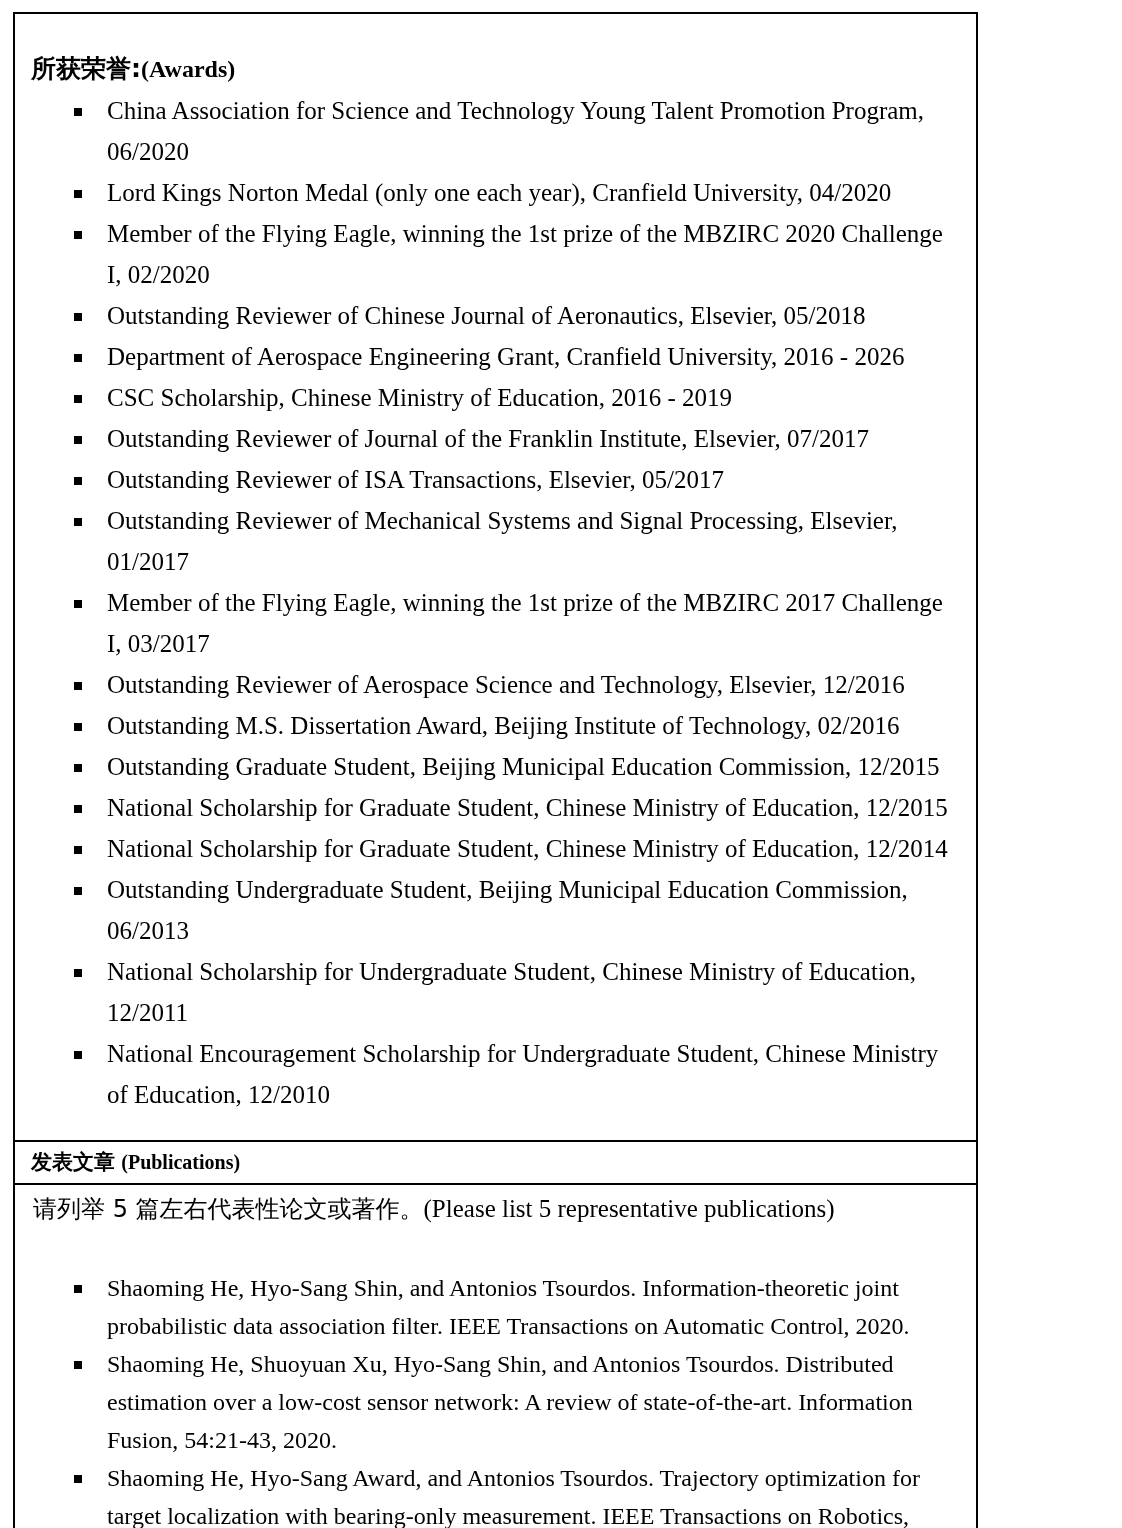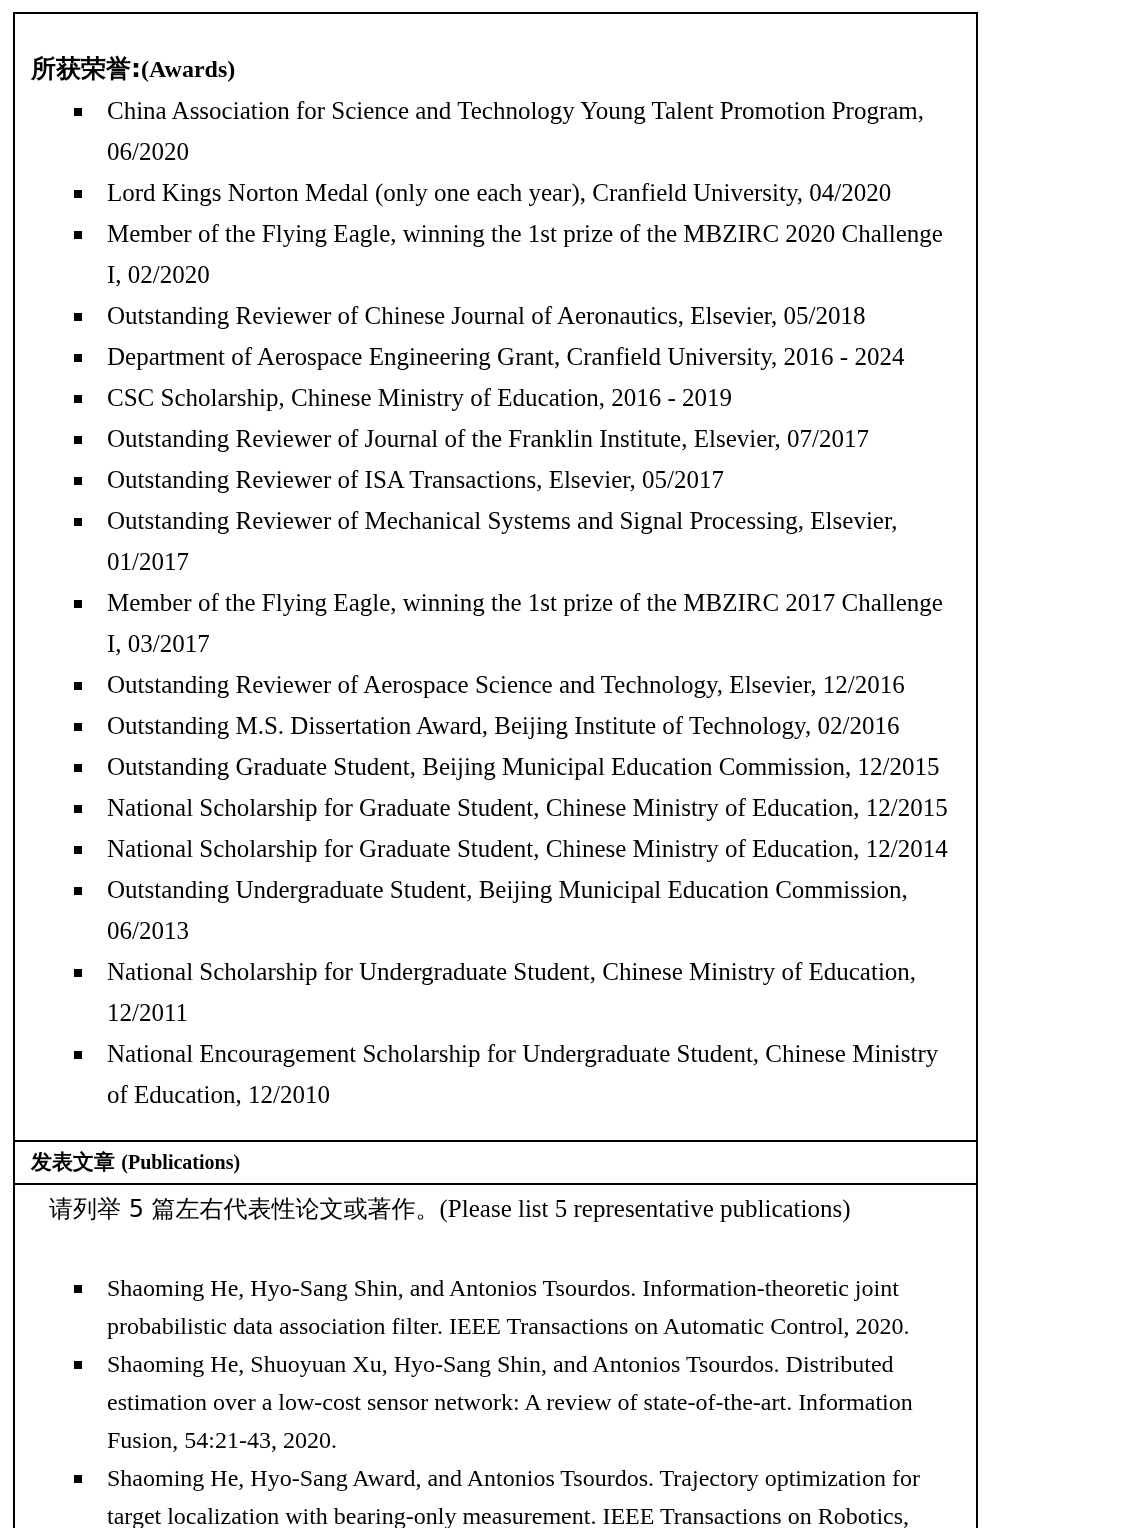--- a/index.html
+++ b/index.html
@@ -113,21 +113,21 @@
     font-size: 20px;
   }
 
   
   .pub-body-cell {
     padding: 6px 10px 0 10px;
   }
   .pub-instruction {
     font-size: 25px;
     line-height: 36px;
-    margin: 0 0 0 24px;
+    margin: 0 0 0 8px;
   }
   .pub-instruction .cjk {
     font-family: "DejaVu Sans", "Liberation Sans", sans-serif;
     font-size: 24px;
   }
   .spacer-line {
     height: 42px;
   }
 
   ul.pubs {
@@ -163,21 +163,21 @@
       <tr>
         <td class="cell awards-cell">
 
           <div class="section-title"><span class="cjk">所获荣誉:</span><span class="latin">(Awards)</span></div>
 
           <ul class="bullets">
             <li>China Association for Science and Technology Young Talent Promotion Program, 06/2020</li>
             <li>Lord Kings Norton Medal (only one each year), Cranfield University, 04/2020</li>
             <li>Member of the Flying Eagle, winning the 1st prize of the MBZIRC 2020 Challenge I, 02/2020</li>
             <li>Outstanding Reviewer of Chinese Journal of Aeronautics, Elsevier, 05/2018</li>
-            <li>Department of Aerospace Engineering Grant, Cranfield University, 2016 - 2024</li>
+            <li>Department of Aerospace Engineering Grant, Cranfield University, 2016 - 2026</li>
             <li>CSC Scholarship, Chinese Ministry of Education, 2016 - 2019</li>
             <li>Outstanding Reviewer of Journal of the Franklin Institute, Elsevier, 07/2017</li>
             <li>Outstanding Reviewer of ISA Transactions, Elsevier, 05/2017</li>
             <li>Outstanding Reviewer of Mechanical Systems and Signal Processing, Elsevier, 01/2017</li>
             <li>Member of the Flying Eagle, winning the 1st prize of the MBZIRC 2017 Challenge I, 03/2017</li>
             <li>Outstanding Reviewer of Aerospace Science and Technology, Elsevier, 12/2016</li>
             <li>Outstanding M.S. Dissertation Award, Beijing Institute of Technology, 02/2016</li>
             <li>Outstanding Graduate Student, Beijing Municipal Education Commission, 12/2015</li>
             <li>National Scholarship for Graduate Student, Chinese Ministry of Education, 12/2015</li>
             <li>National Scholarship for Graduate Student, Chinese Ministry of Education, 12/2014</li>

